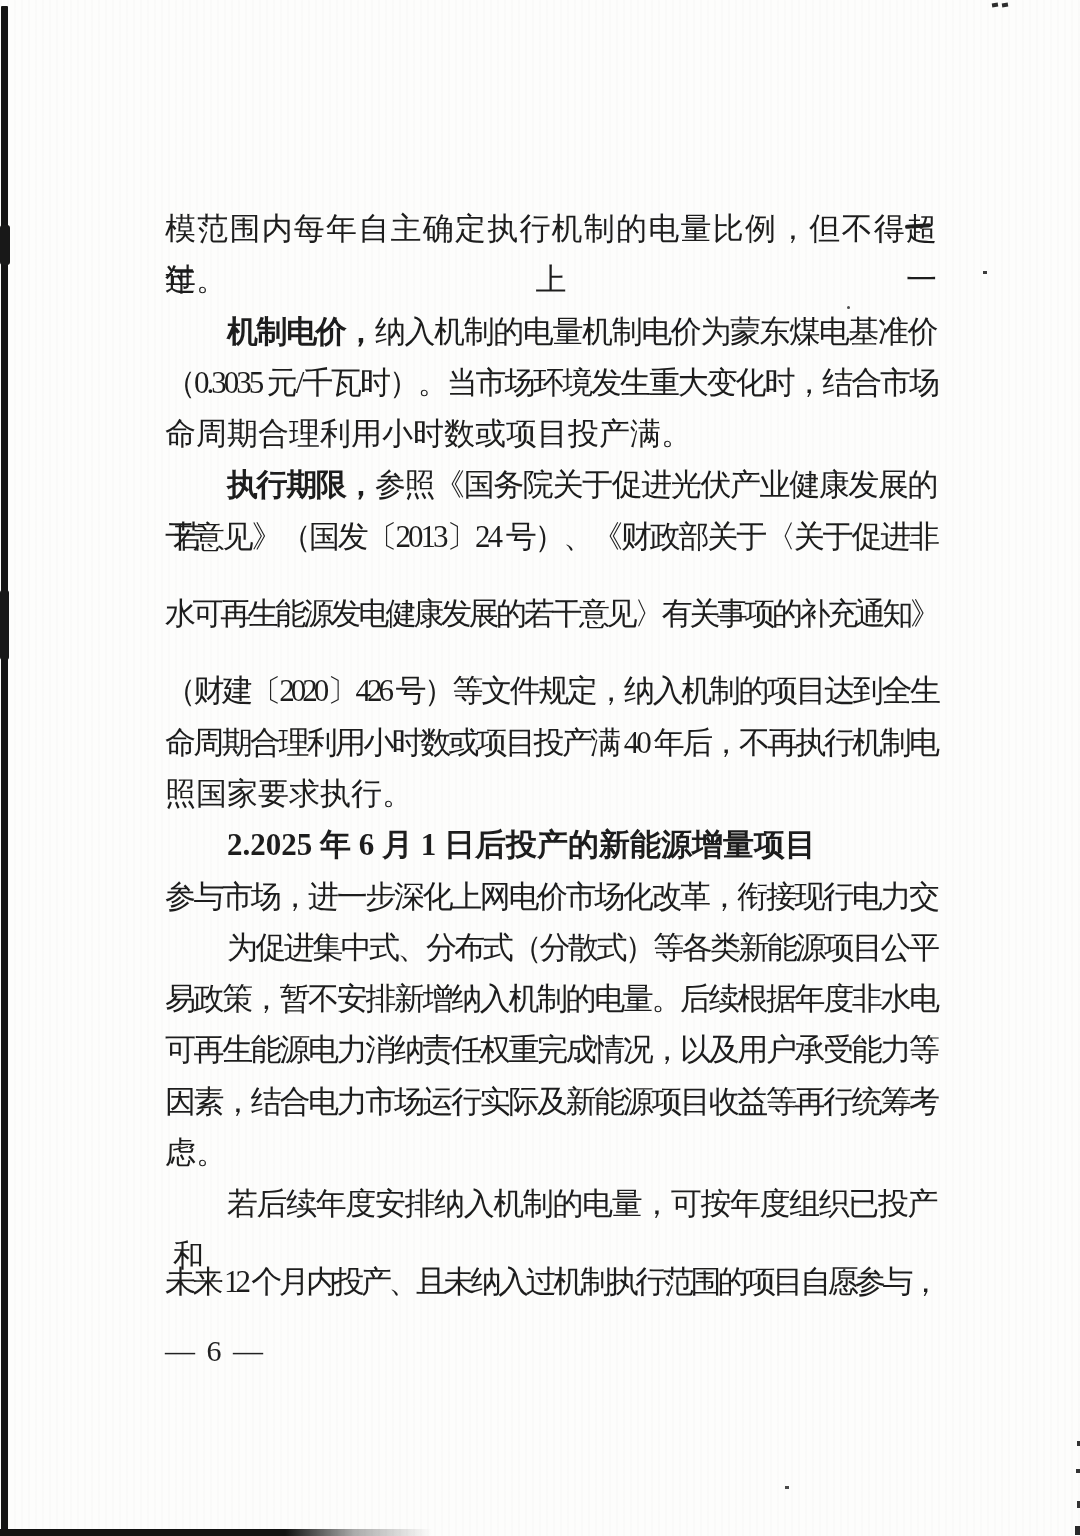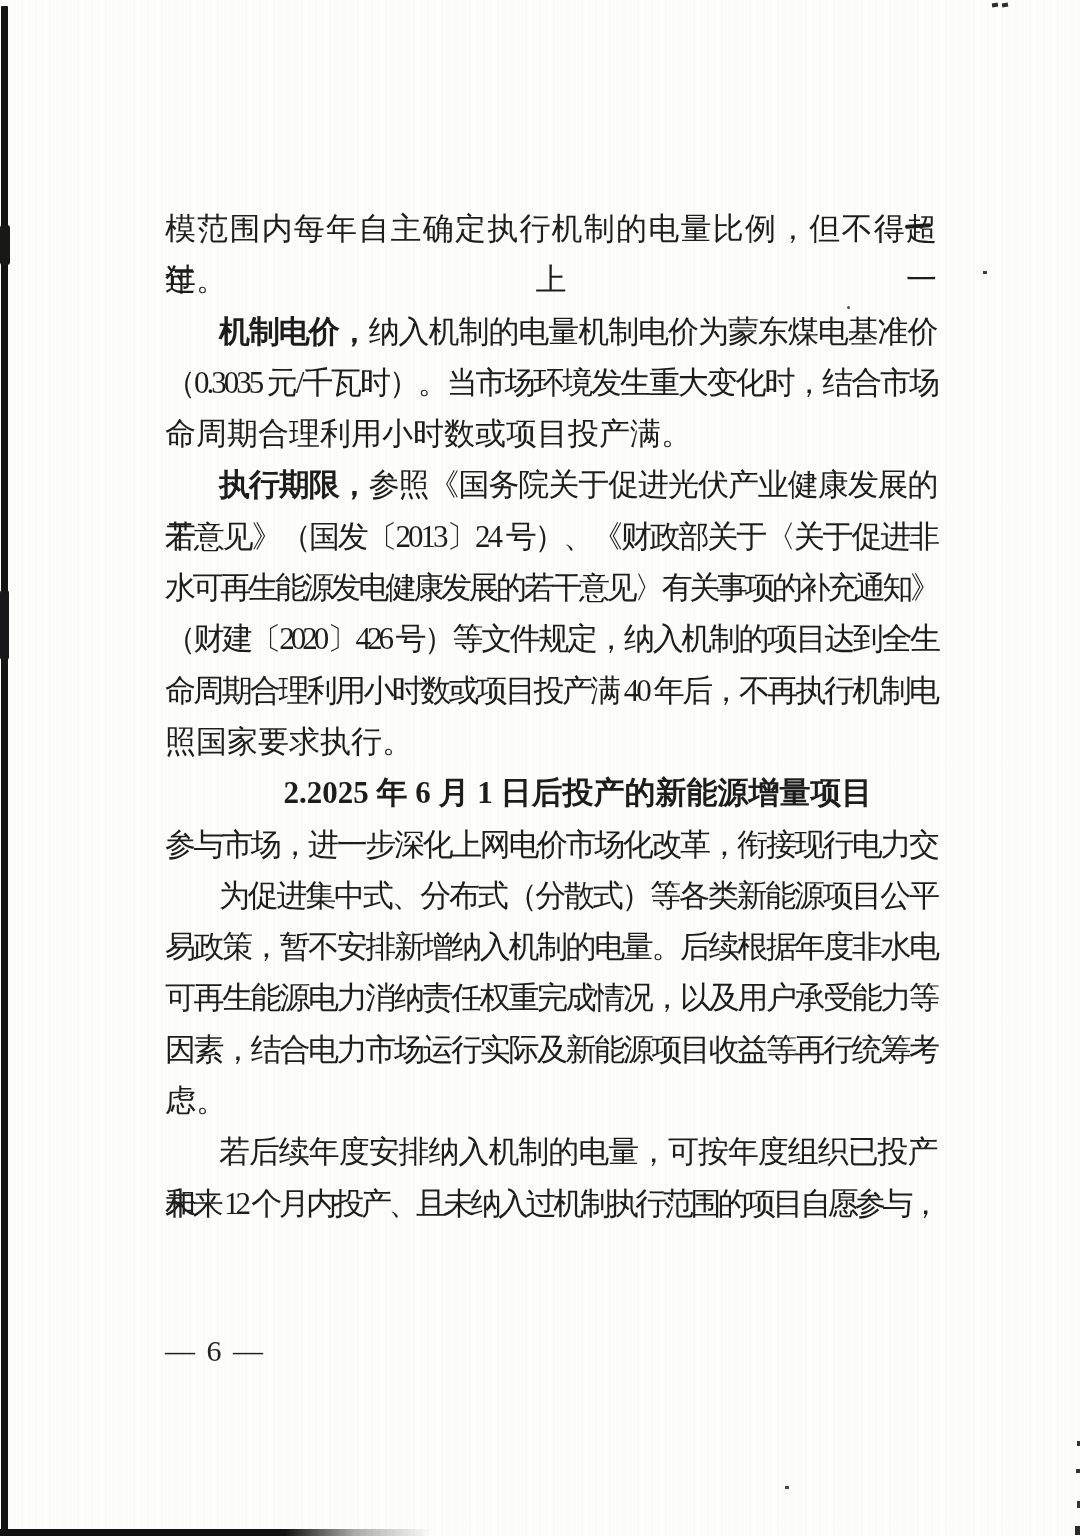--- a/index.html
+++ b/index.html
@@ -40,26 +40,26 @@
     position:absolute; left:165px; top:203px; width:772px;
     color:#1d1d1d;
   }
   .line {
     height:51.3px; line-height:51.3px;
     font-size:31px;
     white-space:normal;
     overflow:visible;
   }
   .j { text-align:justify; text-align-last:justify; text-justify:inter-character; }
-  .ind { text-indent:54px; }
+  .ind { text-indent:54px;margin-left:8px; }
   .t1 { letter-spacing:-1.5px; }
   .t3 { letter-spacing:-3px; }
-  .t4 { letter-spacing:-4px; }
+  .t4 { letter-spacing:-4px;margin-top:26px; }
   .b  { font-weight:700; }
-  .heading { font-weight:700;text-align:center; }
+  .heading { font-weight:700; }
 
   .page-number {
     position:absolute; left:165px; top:1334px;
     font-size:30px; line-height:34px; color:#222;
     letter-spacing:2px;
   }
 </style>
 </head>
 <body>
 

